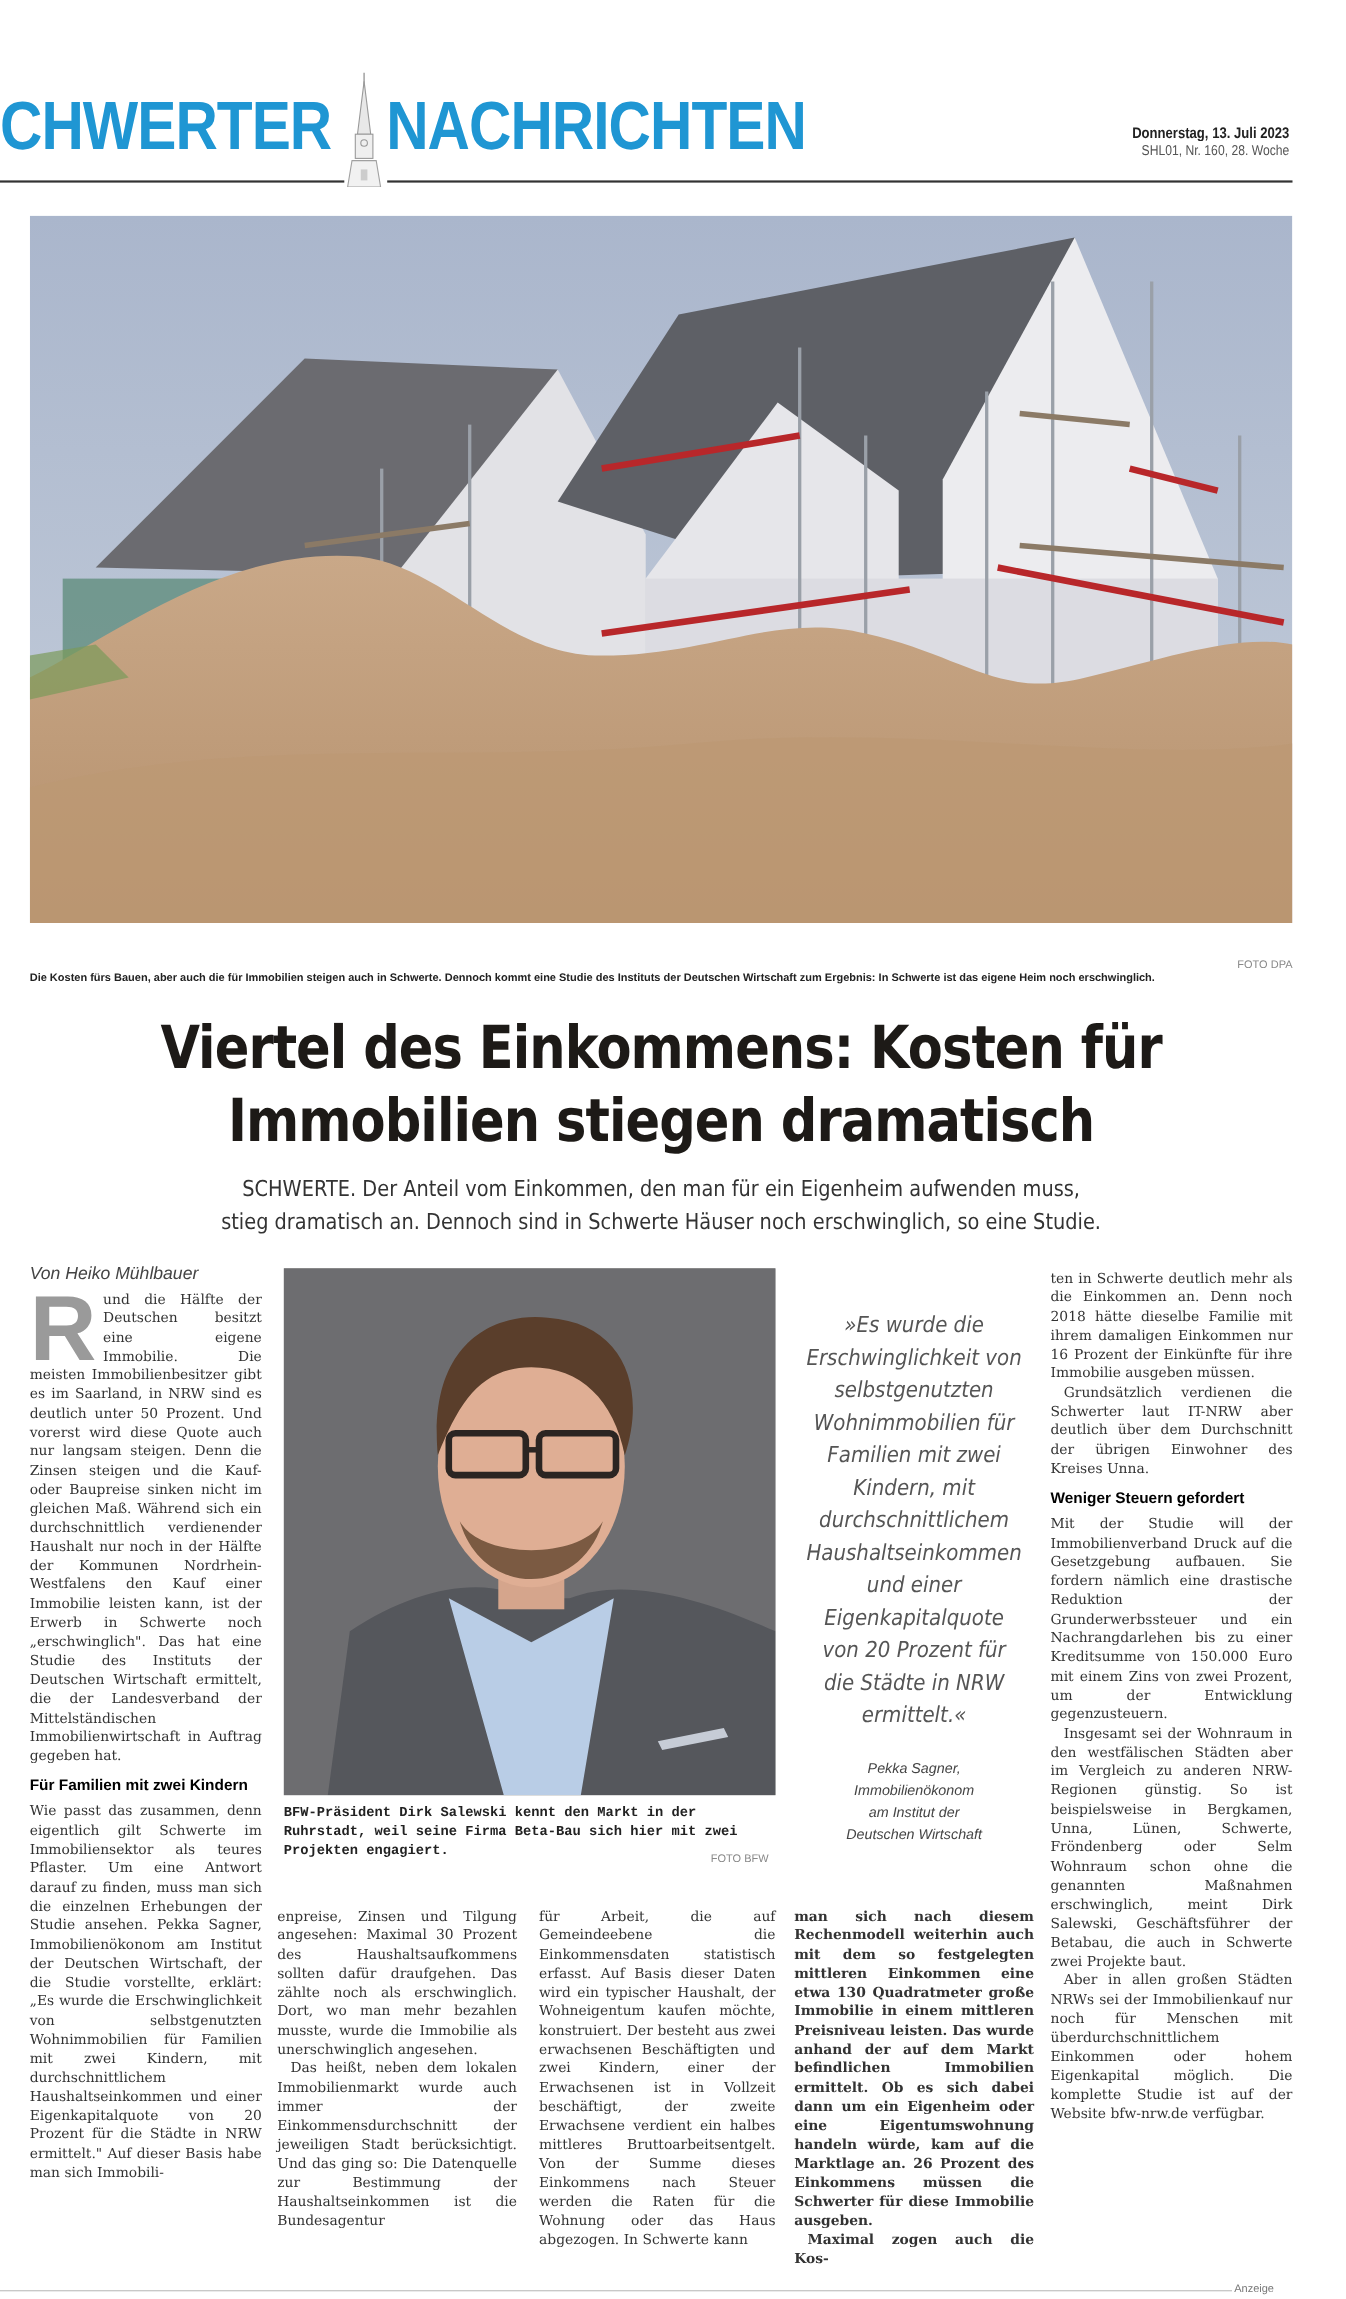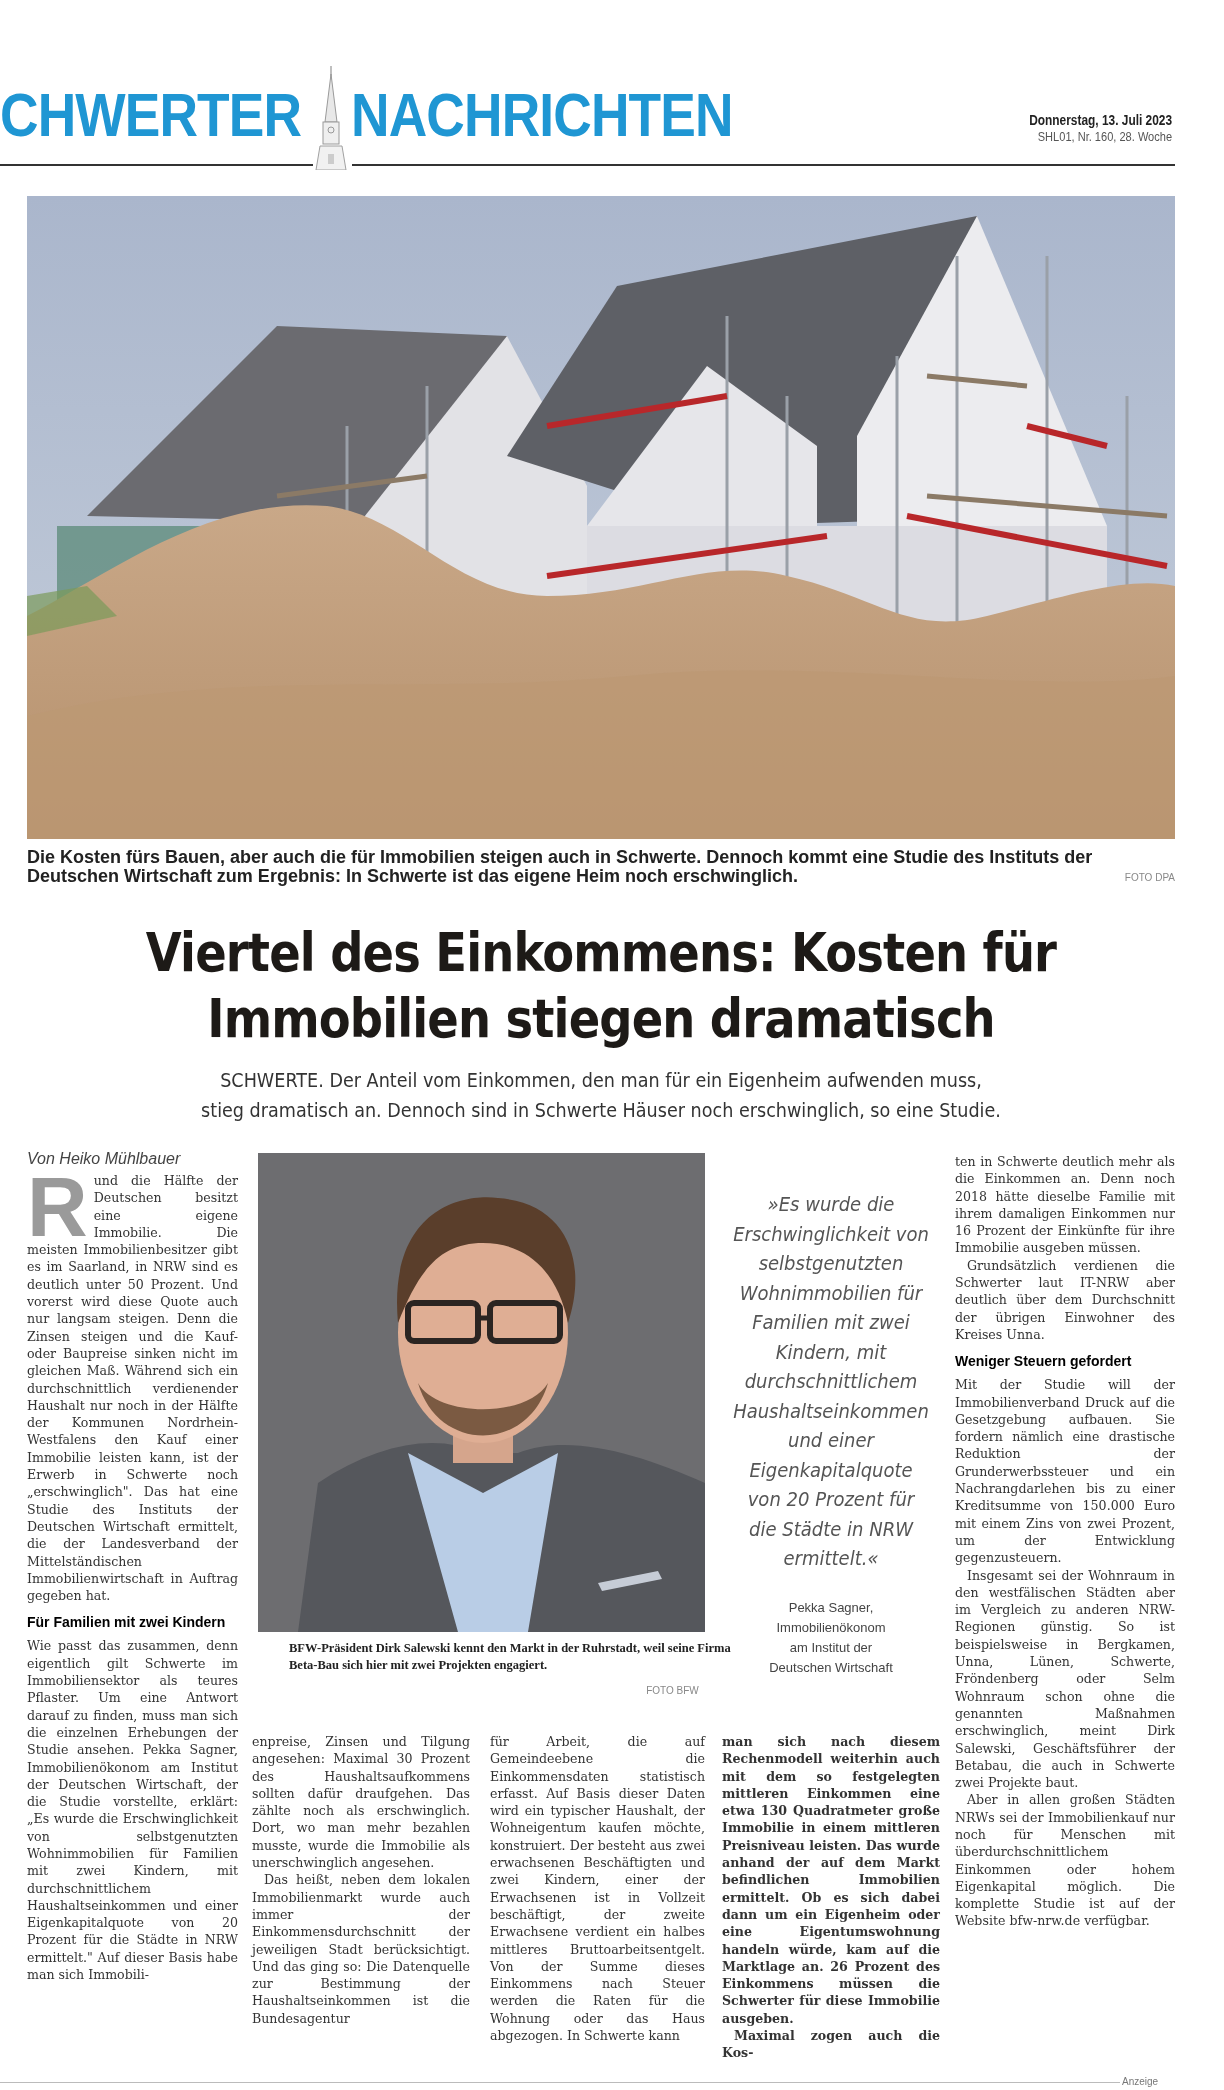--- a/index.html
+++ b/index.html
@@ -11,41 +11,41 @@
     .masthead-title .gap { display: inline-block; width: 58px; }
     .spire { left: 308px; top: 66px; width: 46px; height: 104px; }
     .masthead-rule-a { left: 0; top: 164px; width: 313px; height: 2px; background: #333; }
     .masthead-rule-b { left: 352px; top: 164px; width: 823px; height: 2px; background: #333; }
     .masthead-date { right: 52px; top: 112px; text-align: right; font-family: "Liberation Sans", sans-serif; }
     .masthead-date .d1 { font-size: 14px; font-weight: bold; color: #222; transform: scaleX(0.85); transform-origin: right; }
     .masthead-date .d2 { font-size: 13px; color: #555; transform: scaleX(0.85); transform-origin: right; margin-top: 1px; }
 
     
     .lead-photo { left: 27px; top: 196px; width: 1148px; height: 643px; overflow: hidden; }
-    .lead-caption { left: 27px; top: 848px; width: 1110px; font-family: "Liberation Sans", sans-serif; font-weight: bold; font-size: 18px; line-height: 19px; color: #222; }
+    .lead-caption { left: 27px; top: 880px; width: 1110px; font-family: "Liberation Sans", sans-serif; font-weight: bold; font-size: 10px; line-height: 19px; color: #222; }
     .lead-credit { left: 1110px; top: 872px; width: 65px; text-align: right; font-family: "Liberation Sans", sans-serif; font-size: 10px; color: #888; }
 
     
     .headline { left: 27px; top: 920px; width: 1148px; text-align: center; font-family: "DejaVu Sans", sans-serif; font-weight: bold; font-size: 54px; line-height: 66px; color: #1d1a17; letter-spacing: -1px; transform: scaleX(0.86); transform-origin: center top; }
     .subhead { left: 27px; top: 1065px; width: 1148px; text-align: center; font-family: "DejaVu Sans", sans-serif; font-size: 20px; line-height: 30px; color: #333; transform: scaleX(0.88); transform-origin: center top; }
 
     
     .col { font-size: 12.6px; line-height: 17.3px; text-align: justify; hyphens: manual; color: #333; }
     .col p { margin: 0; }
     .col p.indent { text-indent: 12px; }
     .col h3 { font-family: "Liberation Sans", sans-serif; font-weight: bold; font-size: 14px; line-height: 17px; margin: 10px 0 6px 0; color: #000000; text-align: left; }
     .byline { left: 27px; top: 1150px; font-family: "Liberation Sans", sans-serif; font-style: italic; font-size: 16px; color: #444; }
     .dropcap { float: left; font-family: "Liberation Sans", sans-serif; font-weight: bold; font-size: 84px; line-height: 66px; color: #9a9a9a; margin: 2px 6px 0 0; height: 66px; }
 
     .portrait { left: 258px; top: 1153px; width: 447px; height: 479px; overflow: hidden; background: #6e6e70; }
-    .portrait-caption { left: 258px; top: 1640px; width: 450px; font-family: Liberation Serif, serif; font-weight: bold; font-size: 12.5px; line-height: 17px; color: #222; margin-left: 31px; }
+    .portrait-caption { left: 258px; top: 1640px; width: 450px; font-family: Liberation Mono, monospace; font-weight: bold; font-size: 12.5px; line-height: 17px; color: #222; }
     .portrait-credit { left: 640px; top: 1685px; width: 65px; text-align: center; font-family: "Liberation Sans", sans-serif; font-size: 10px; color: #888; }
 
     .quote { left: 722px; top: 1190px; width: 218px; text-align: center; font-family: "DejaVu Sans", sans-serif; font-style: italic; font-size: 20px; line-height: 29.5px; color: #555; transform: scaleX(0.9); transform-origin: center top; }
-    .quote-source { left: 722px; top: 1598px; width: 218px; text-align: center; font-family: "Liberation Sans", sans-serif; font-size: 13px; line-height: 20px; color: #444; }
+    .quote-source { left: 722px; top: 1598px; width: 218px; text-align: center; font-family: "Liberation Sans", sans-serif; font-size: 13px; line-height: 20px; color: #444; font-style: italic; }
 
     .leftcut { left: 0; width: 14px; overflow: hidden; font-size: 12.6px; line-height: 17.3px; color: #333; }
 
     .bottom-rule { left: 0; top: 2082px; width: 1120px; height: 1px; background: #bbb; }
     .anzeige { left: 1122px; top: 2076px; font-family: "Liberation Sans", sans-serif; font-size: 10px; color: #777; }
   </style>
 </head>
 <body>
 
 <div class="abs masthead-title">

